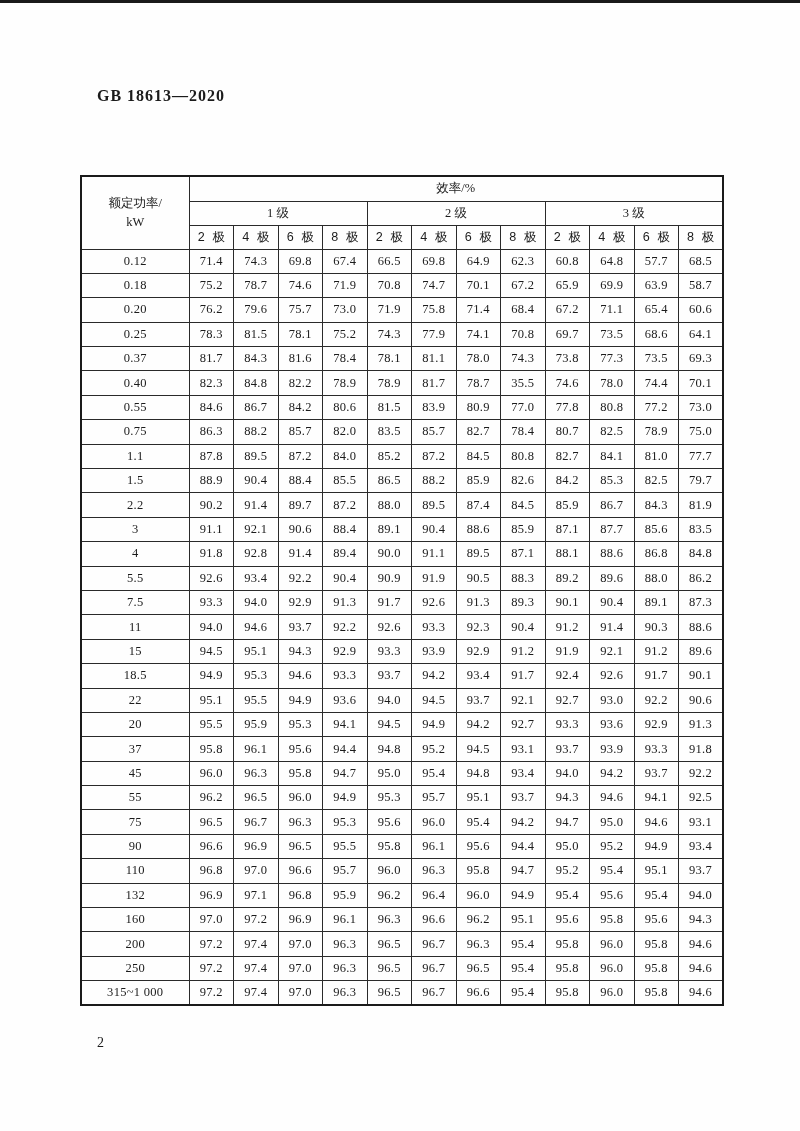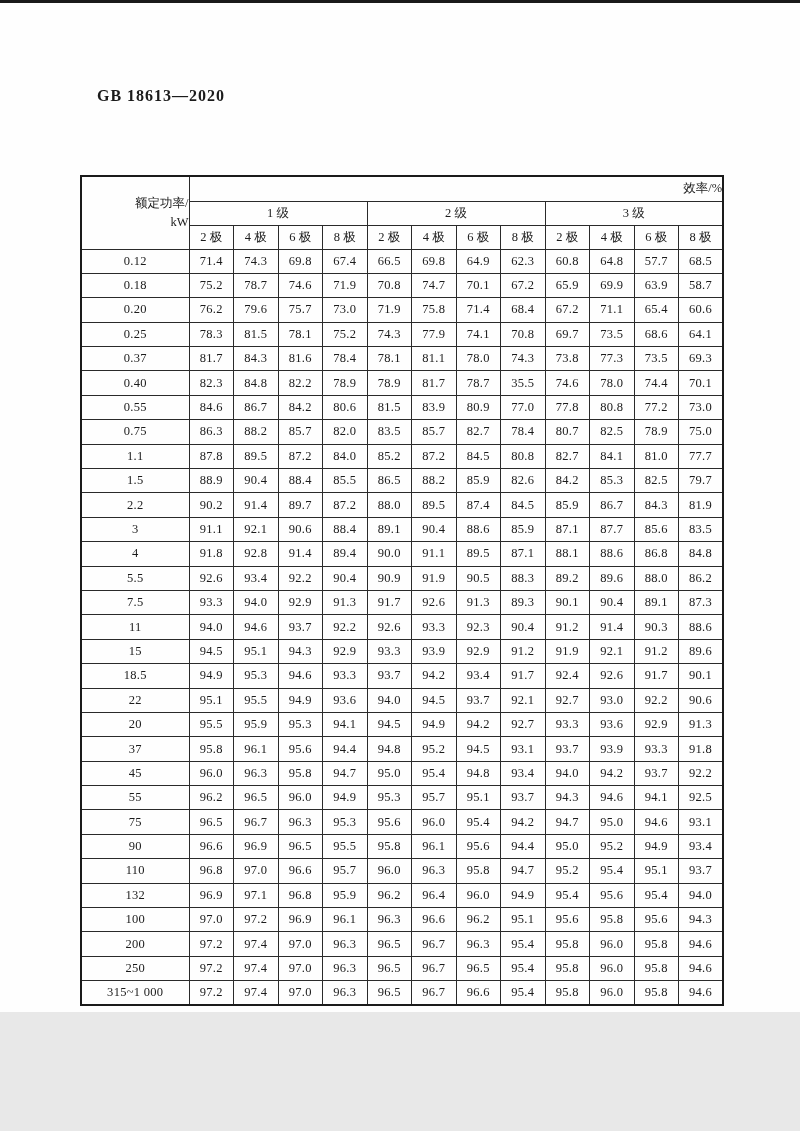--- a/index.html
+++ b/index.html
@@ -1,21 +1,21 @@
 <!DOCTYPE html>
 <html><head>
 <meta charset="utf-8">
 <style>
   * { margin: 0; padding: 0; box-sizing: border-box; }
   html, body { background: #e8e8e8; }
   body { width: 800px; font-family: "Liberation Serif", "DejaVu Serif", serif; }
   .page {
     position: relative;
     width: 800px;
-    height: 1012px;
+    height: 1131px;
     background: #fefefe;
     color: #1b1b1b;
     overflow: hidden;
     padding-left: 32px;
   }
   .scan-edge-top {
     position: absolute;
     top: 0; left: 0;
     width: 100%; height: 3px;
     background: #1a1a1a;
@@ -49,24 +49,24 @@
   table.eff-table col.power-col { width: 108px; }
   table.eff-table col.val-col { width: 44.5px; }
   table.eff-table td, table.eff-table th {
     border: 1px solid #2a2a2a;
     text-align: center;
     vertical-align: middle;
     font-weight: normal;
     padding: 0;
   }
   table.eff-table { border: 2px solid #1a1a1a; }
-  table.eff-table thead th { font-size: 12.5px; text-align: right; }
+  table.eff-table thead th { font-size: 12.5px; }
   tr.eff-head-row th { height: 25px; }
   tr.grade-row td { height: 24px; }
-  tr.pole-row td { height: 24px; }
+  tr.pole-row td { height: 24px; font-family: Liberation Mono, monospace; }
   tbody td { height: 24.4px; letter-spacing: 0.3px; }
   th.power-head { line-height: 1.5; margin-left: 43px; }
   .page-number {
     position: absolute;
     left: 97px; top: 1035px;
     font-size: 14px;
   }
 </style>
 </head>
 <body>
@@ -521,21 +521,21 @@
           <td>96.2</td>
           <td>96.4</td>
           <td>96.0</td>
           <td>94.9</td>
           <td>95.4</td>
           <td>95.6</td>
           <td>95.4</td>
           <td>94.0</td>
         </tr>
         <tr>
-          <td>100</td>
+          <td>160</td>
           <td>97.0</td>
           <td>97.2</td>
           <td>96.9</td>
           <td>96.1</td>
           <td>96.3</td>
           <td>96.6</td>
           <td>96.2</td>
           <td>95.1</td>
           <td>95.6</td>
           <td>95.8</td>

